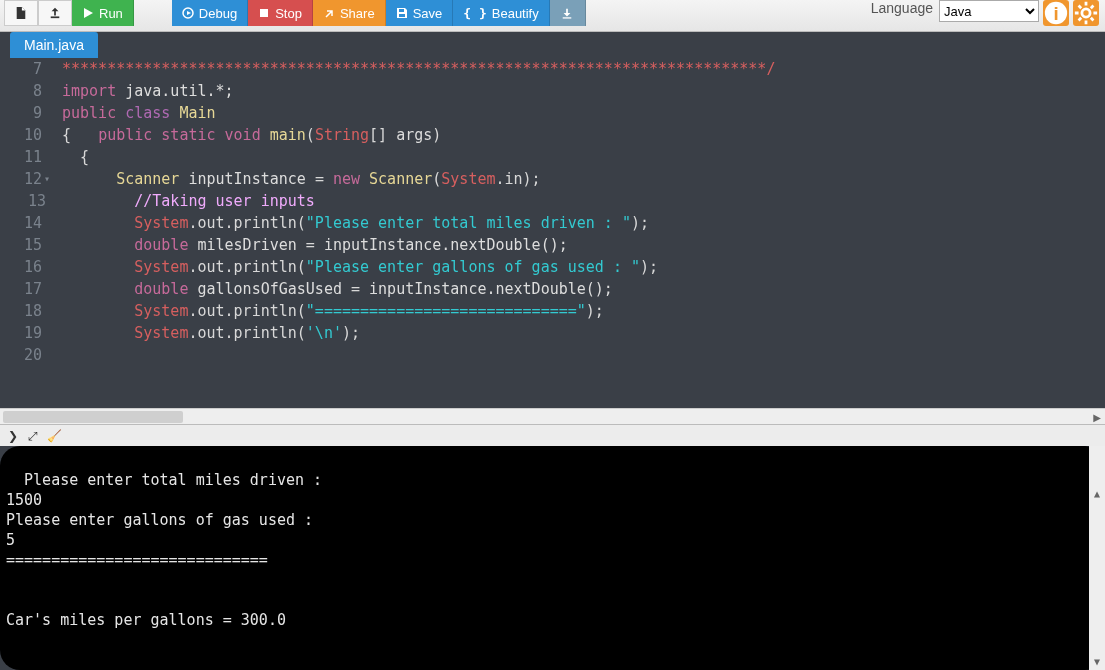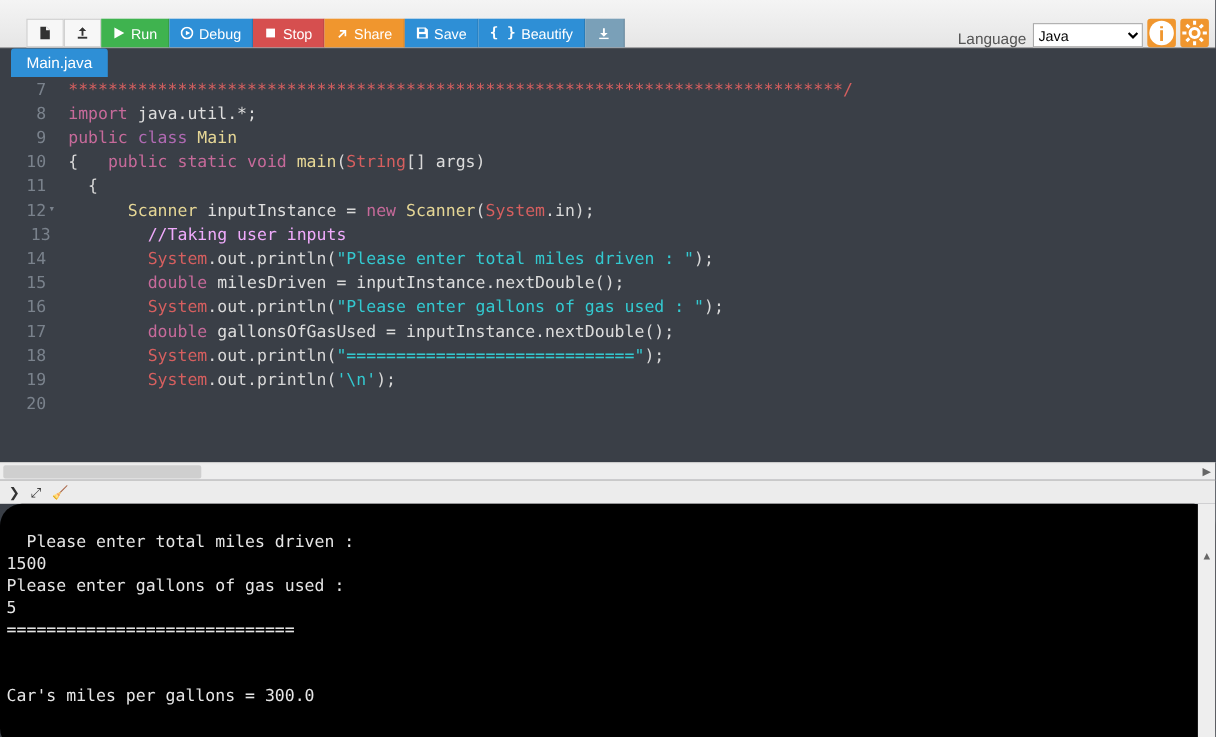--- a/index.html
+++ b/index.html
@@ -1,25 +1,25 @@
 <!DOCTYPE html>
 <html><head>
 <meta charset="utf-8">
 <style>
 * { margin:0; padding:0; box-sizing:border-box; }
 body { font-family: Arial, sans-serif; font-size:13px; background:#3a3f47; width:1105px; height:670px; overflow:hidden; }
 
 
-.toolbar { height:44px; background:linear-gradient(#f4f4f4,#e6e6e6); display:flex; align-items:flex-end; border-bottom:1px solid #bbb;padding-left:20px; }
+.toolbar { height:32px; background:linear-gradient(#f4f4f4,#e6e6e6); display:flex; align-items:flex-start; border-bottom:1px solid #bbb; }
 .btn { height:26px; display:flex; align-items:center; gap:5px; padding:0 10px; color:#fff; font-size:13px; cursor:pointer; border-right:1px solid rgba(0,0,0,.15); }
 .btn svg, .btn .ico { width:12px; height:12px; }
 .btn-new   { background:#f7f7f7; color:#333; border:1px solid #ccc; margin-left:4px; }
 .btn-up    { background:#f7f7f7; color:#333; border:1px solid #ccc; }
 .btn-run   { background:#3fb34f; }
-.btn-debug { background:#2e8fd6; }
+.btn-debug { background:#2e8fd6;margin-left:38px; }
 .btn-stop  { background:#d64f4f; }
 .btn-share { background:#f0962e; }
 .btn-save  { background:#2e8fd6; }
 .btn-beaut { background:#2e8fd6; }
 .btn-dl    { background:#7aa0b8; width:36px; justify-content:center; }
 .spacer    { flex:1; }
 .lang-lbl  { color:#555; font-size:14px; margin-right:6px; }
 .lang-sel  { height:22px; font-size:13px; width:100px; border:1px solid #aaa; background:#fff; }
 .sq        { width:26px; height:26px; display:flex; align-items:center; justify-content:center; margin-left:4px; color:#fff; }
 .sq-info   { background:#f0962e; border-radius:3px; }

